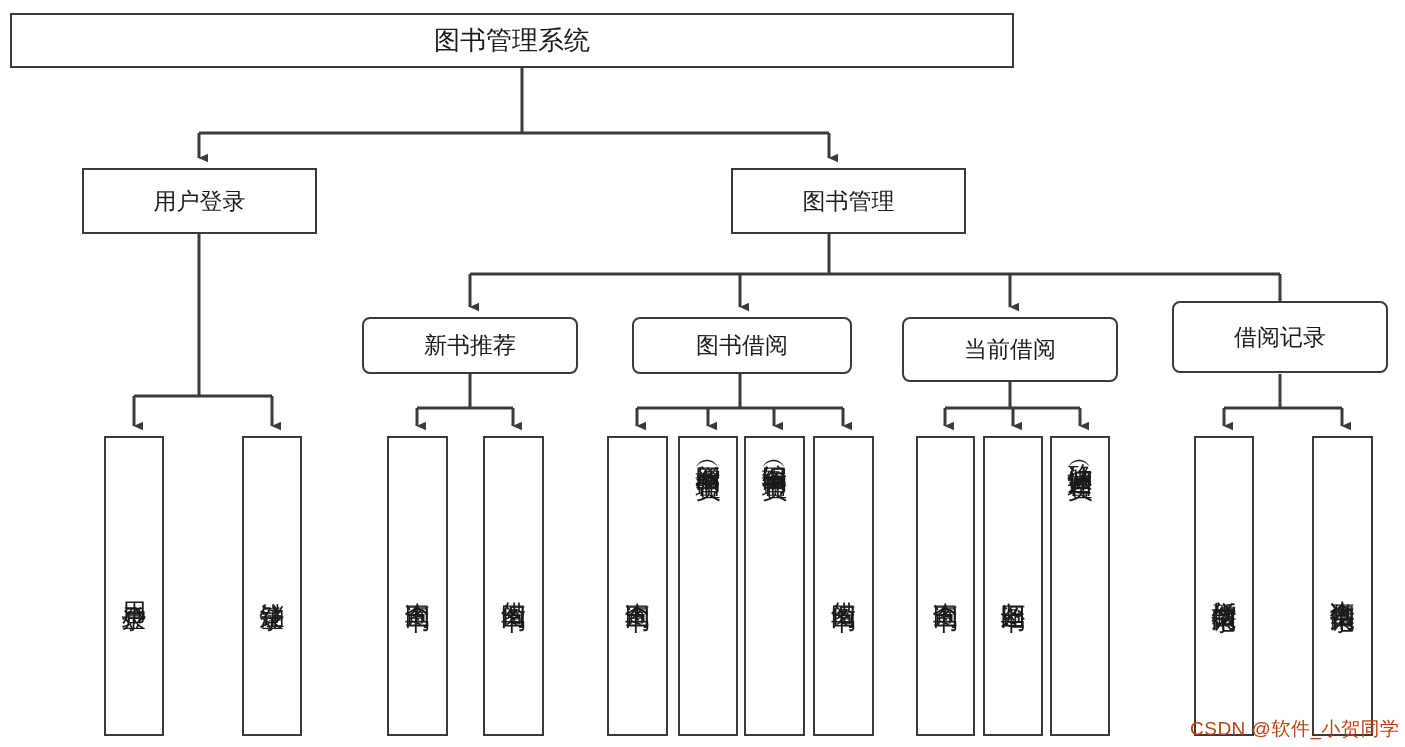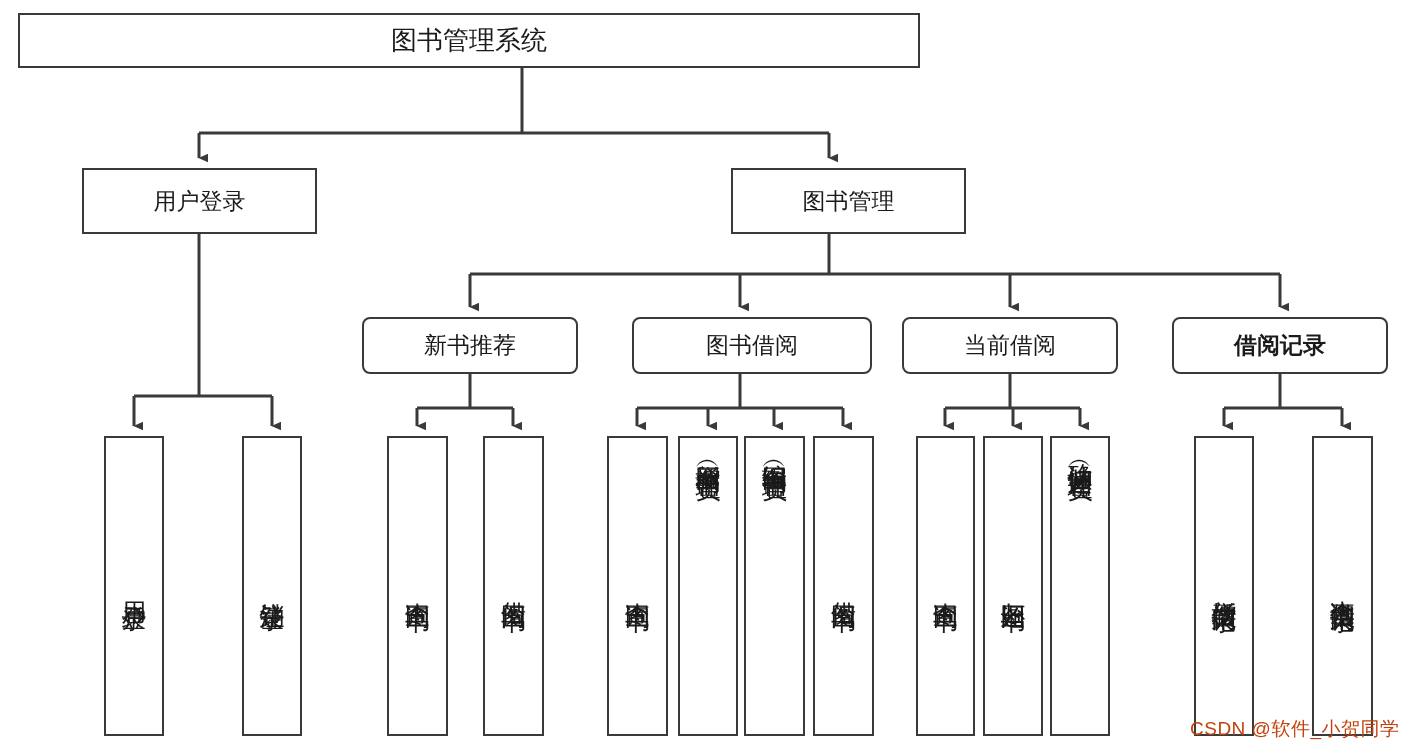--- a/index.html
+++ b/index.html
@@ -118,29 +118,29 @@
       <path d="M1013,408 L1013,426" marker-end="url(#arrowhead)"></path>
       <path d="M1080,408 L1080,426" marker-end="url(#arrowhead)"></path>
 
       <path d="M1280,374 L1280,408"></path>
       <path d="M1224,408 L1342,408"></path>
       <path d="M1224,408 L1224,426" marker-end="url(#arrowhead)"></path>
       <path d="M1342,408 L1342,426" marker-end="url(#arrowhead)"></path>
     </g>
   </svg>
 
-  <div class="node root" style="left:18px; top:13px; width:902px; height:55px;text-align:center;">图书管理系统</div>
+  <div class="node root" style="left:10px; top:13px; width:1004px; height:55px;text-align:center;">图书管理系统</div>
 
   <div class="node level2" style="left:82px; top:168px; width:235px; height:66px;">用户登录</div>
   <div class="node level2" style="left:712px; top:168px; width:235px; height:66px;margin-left:19px;">图书管理</div>
 
   <div class="node level3" style="left:362px; top:317px; width:216px; height:57px;">新书推荐</div>
-  <div class="node level3" style="left:632px; top:317px; width:240px; height:57px;">图书借阅</div>
-  <div class="node level3" style="left:902px; top:317px; width:216px; height:57px;">当前借阅</div>
-  <div class="node level3" style="left:1172px; top:317px; width:216px; height:57px;font-weight:bold;">借阅记录</div>
+  <div class="node level3" style="left:632px; top:317px; width:220px; height:57px;">图书借阅</div>
+  <div class="node level3" style="left:902px; top:317px; width:216px; height:65px;">当前借阅</div>
+  <div class="node level3" style="left:1172px; top:301px; width:216px; height:72px;">借阅记录</div>
 
   <div class="node leaf" style="left:104px; top:436px; width:60px; height:300px;">用户登录</div>
   <div class="node leaf" style="left:242px; top:436px; width:60px; height:300px;">注销登录</div>
 
   <div class="node leaf" style="left:387px; top:436px; width:61px; height:300px;">查询图书</div>
   <div class="node leaf" style="left:483px; top:436px; width:61px; height:300px;">借阅图书</div>
 
   <div class="node leaf" style="left:607px; top:436px; width:61px; height:300px;">查询图书</div>
   <div class="node leaf top-aligned" style="left:678px; top:436px; width:60px; height:300px;">新增图书（管理员）</div>
   <div class="node leaf top-aligned" style="left:744px; top:436px; width:61px; height:300px;">编辑图书（管理员）</div>

